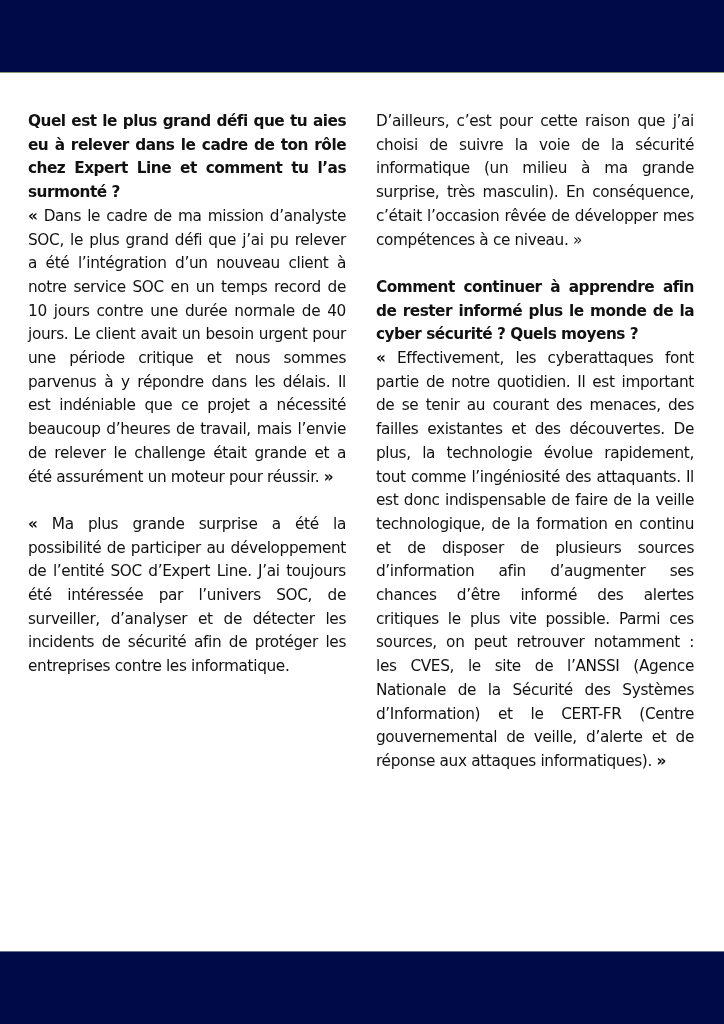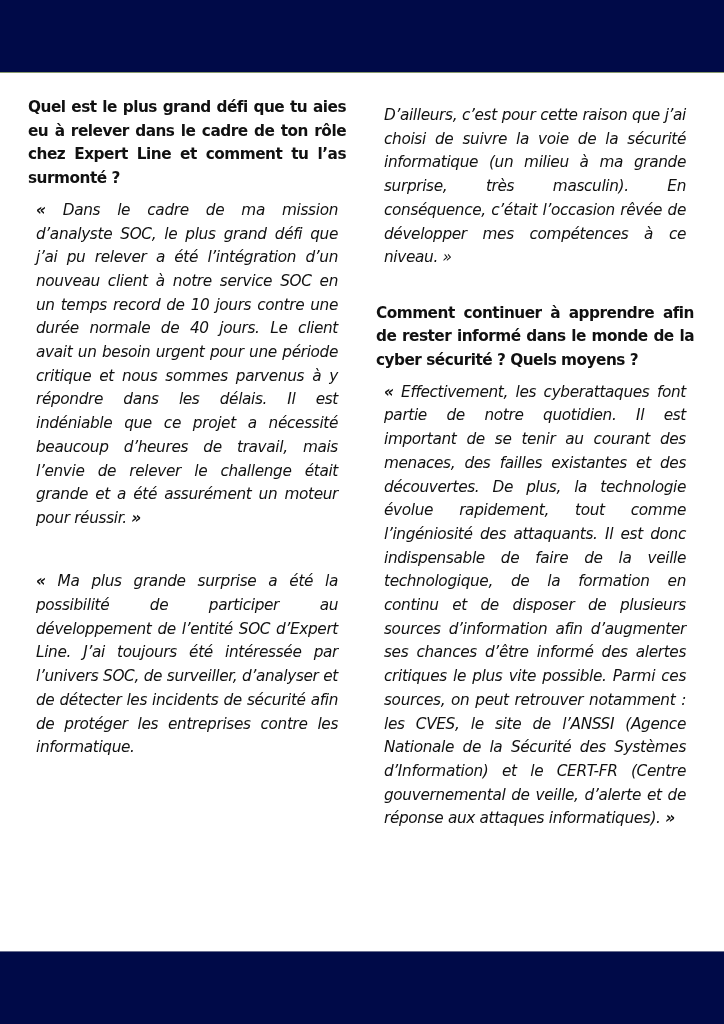--- a/index.html
+++ b/index.html
@@ -12,43 +12,43 @@
       position: absolute; left: 0; top: 0; width: 724px; height: 72px;
       background: #000a48;
       border-bottom: 1px solid #8a9a6e;
     }
     .band-bottom {
       position: absolute; left: 0; top: 951px; width: 724px; height: 73px;
       background: #000a48;
       border-top: 1px solid #6b7090;
     }
     .col {
-      position: absolute; top: 96px; width: 318px;
+      position: absolute; top: 110px; width: 318px;
       font-size: 15.3px; line-height: 23.7px;
       text-align: justify; letter-spacing: -0.35px;
     }
     .col-left { left: 28px; }
     .col-right { left: 376px; }
     .q { font-weight: bold; margin: 0; letter-spacing: -0.5px; }
-    .a { margin: 8px; font-style: italic; }
+    .a { margin: 0; }
     .gap { height: 23.7px; }
     .quote-mark { font-weight: bold; }
   </style>
 </head>
 <body>
 
 <div class="band-top"></div>
 
 <div class="col col-left">
   <p class="q">Quel est le plus grand défi que tu aies eu à relever dans le cadre de ton rôle chez Expert Line et comment tu l’as surmonté ?</p>
   <p class="a"><span class="quote-mark">«</span><span> Dans le cadre de ma mission d’analyste SOC, le plus grand défi que j’ai pu relever a été l’intégration d’un nouveau client à notre service SOC en un temps record de 10 jours contre une durée normale de 40 jours. Le client avait un besoin urgent pour une période critique et nous sommes parvenus à y répondre dans les délais. Il est indéniable que ce projet a nécessité beaucoup d’heures de travail, mais l’envie de relever le challenge était grande et a été assurément un moteur pour réussir. </span><span class="quote-mark">»</span></p>
   <div class="gap"></div>
   <p class="a"><span class="quote-mark">«</span><span> Ma plus grande surprise a été la possibilité de participer au développement de l’entité SOC d’Expert Line. J’ai toujours été intéressée par l’univers SOC, de surveiller, d’analyser et de détecter les incidents de sécurité afin de protéger les entreprises contre les informatique.</span></p>
 </div>
 
 <div class="col col-right">
   <p class="a">D’ailleurs, c’est pour cette raison que j’ai choisi de suivre la voie de la sécurité informatique (un milieu à ma grande surprise, très masculin). En conséquence, c’était l’occasion rêvée de développer mes compétences à ce niveau. »</p>
   <div class="gap"></div>
-  <p class="q">Comment continuer à apprendre afin de rester informé dans le monde de la cyber sécurité ? Quels moyens ?</p>
+  <p class="q">Comment continuer à apprendre afin de rester informé plus le monde de la cyber sécurité ? Quels moyens ?</p>
   <p class="a"><span class="quote-mark">«</span><span> Effectivement, les cyberattaques font partie de notre quotidien. Il est important de se tenir au courant des menaces, des failles existantes et des découvertes. De plus, la technologie évolue rapidement, tout comme l’ingéniosité des attaquants. Il est donc indispensable de faire de la veille technologique, de la formation en continu et de disposer de plusieurs sources d’information afin d’augmenter ses chances d’être informé des alertes critiques le plus vite possible. Parmi ces sources, on peut retrouver notamment : les CVES, le site de l’ANSSI (Agence Nationale de la Sécurité des Systèmes d’Information) et le CERT-FR (Centre gouvernemental de veille, d’alerte et de réponse aux attaques informatiques). </span><span class="quote-mark">»</span></p>
 </div>
 
 <div class="band-bottom"></div>
 
 </body></html>

